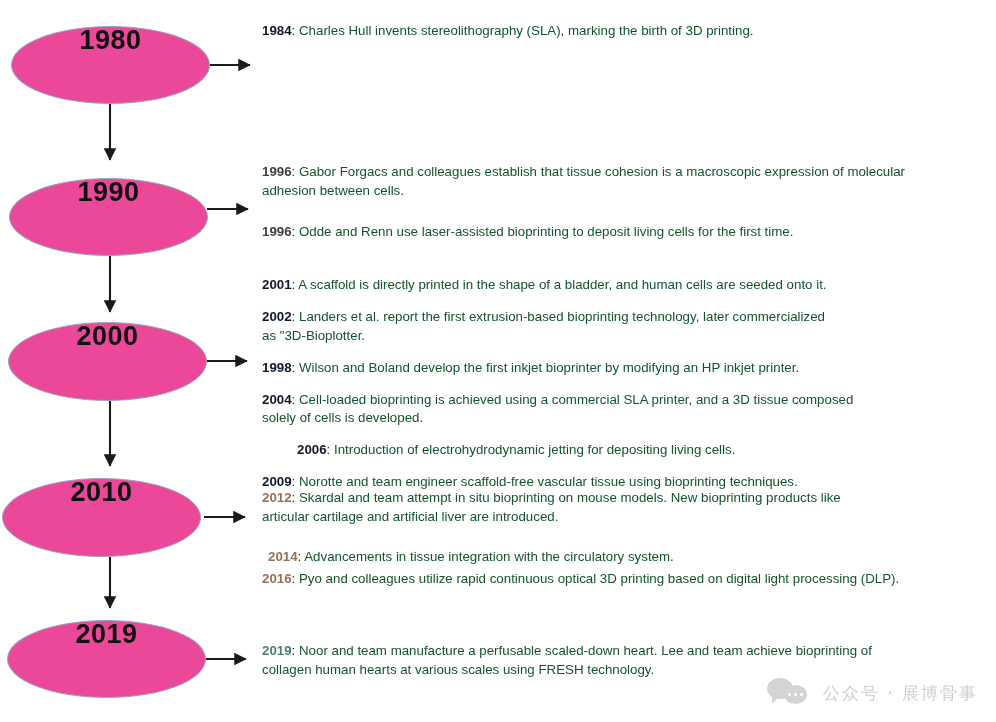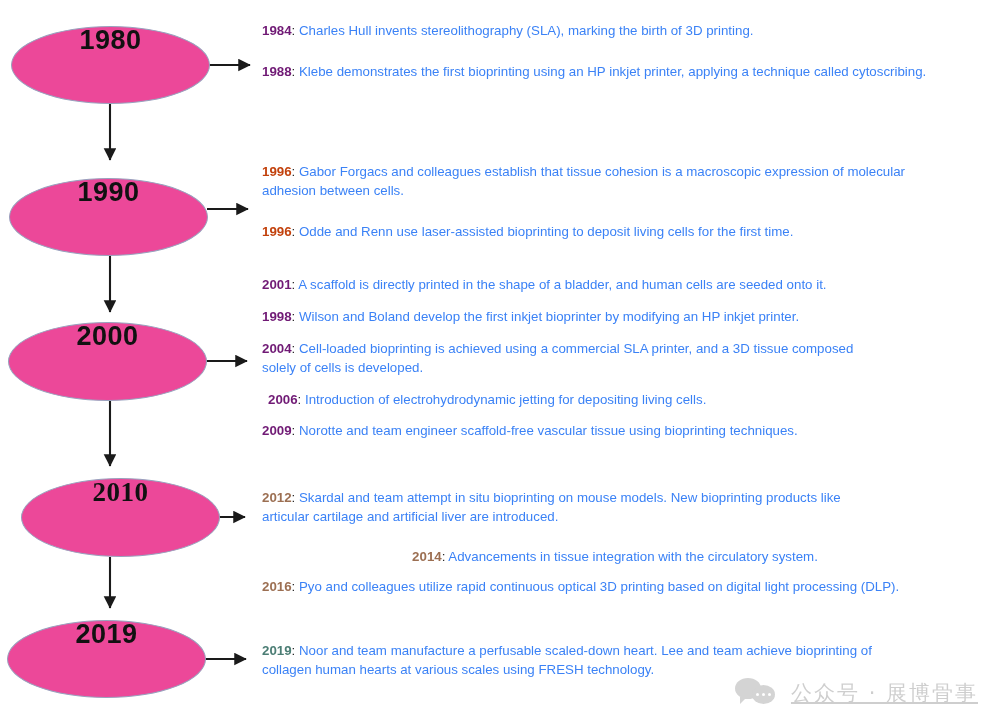--- a/index.html
+++ b/index.html
@@ -76,46 +76,45 @@
   .event-item {
     font-size: 13.3px;
     line-height: 1.42;
     color: #2b2b2b;
     margin-bottom: 13px;
   }
   .event-item:last-child { margin-bottom: 0; }
   .event-year {
     font-weight: bold;
   }
-  .event-text { color: #3b82f6; }
-
-  
-  .yc-green  { color: #701a75; }
-  .yc-purple { color: #c2410c; }
+  .event-text { color: #14532d; }
+
+  
+  .yc-green  { color: #0f172a; }
+  .yc-purple { color: #404040; }
   .yc-brown  { color: #9c6f52; }
   .yc-teal   { color: #4b7d74; }
 
   
   #watermark {
     position: absolute;
     right: 18px;
     bottom: 14px;
     display: flex;
     align-items: center;
     gap: 10px;
     opacity: 0.42;
     pointer-events: none;
   }
   #watermark .wm-text {
-    font-size: 21px;
+    font-size: 17px;
     color: #8d8d8d;
     letter-spacing: 2px;
     font-family: "DejaVu Sans", sans-serif;
     white-space: nowrap;
-    text-decoration: underline;
   }
   .wm-bubbles { position: relative; width: 46px; height: 30px; }
   .wm-bubbles .b1, .wm-bubbles .b2 {
     position: absolute;
     background: #9a9a9a;
     border-radius: 50%;
   }
   .wm-bubbles .b1 { width: 26px; height: 21px; left: 0; top: 0; }
   .wm-bubbles .b2 { width: 23px; height: 19px; left: 17px; top: 7px; }
   .wm-bubbles .b1:after {
@@ -158,73 +157,73 @@
     </div>
 
     <div class="decade-node" style="left:9px; top:178px; width:199px; height:78px;">
       <span class="decade-label">1990</span>
     </div>
 
     <div class="decade-node" style="left:8px; top:322px; width:199px; height:79px;">
       <span class="decade-label">2000</span>
     </div>
 
-    <div class="decade-node" style="left:21px; top:478px; width:199px; height:79px;font-family:Liberation Serif, serif;">
+    <div class="decade-node" style="left:2px; top:478px; width:199px; height:79px;">
       <span class="decade-label">2010</span>
     </div>
 
     <div class="decade-node" style="left:7px; top:620px; width:199px; height:78px;">
       <span class="decade-label">2019</span>
     </div>
 
   </div>
 
   <div id="events-column">
 
     <div class="event-group" style="top:22px;">
       <div class="event-item" style="width:700px; margin-bottom:22px;">
         <span class="event-year yc-green">1984</span><span class="event-year-sep">: </span><span class="event-text">Charles Hull invents stereolithography (SLA), marking the birth of 3D printing.</span>
       </div>
-      <div class="event-item" style="width:700px;">
-        <span class="event-year yc-green">1988</span><span class="event-year-sep">: </span><span class="event-text">Klebe demonstrates the first bioprinting using an HP inkjet printer, applying a technique called cytoscribing.</span>
-      </div>
     </div>
 
     <div class="event-group" style="top:163px;">
       <div class="event-item" style="width:700px; margin-bottom:22px;">
         <span class="event-year yc-purple">1996</span><span class="event-year-sep">: </span><span class="event-text">Gabor Forgacs and colleagues establish that tissue cohesion is a macroscopic expression of molecular adhesion between cells.</span>
       </div>
       <div class="event-item" style="width:700px;">
         <span class="event-year yc-purple">1996</span><span class="event-year-sep">: </span><span class="event-text">Odde and Renn use laser-assisted bioprinting to deposit living cells for the first time.</span>
       </div>
     </div>
 
     <div class="event-group" style="top:276px;">
       <div class="event-item" style="width:700px;">
         <span class="event-year yc-green">2001</span><span class="event-year-sep">: </span><span class="event-text">A scaffold is directly printed in the shape of a bladder, and human cells are seeded onto it.</span>
       </div>
+      <div class="event-item" style="width:580px;">
+        <span class="event-year yc-green">2002</span><span class="event-year-sep">: </span><span class="event-text">Landers et al. report the first extrusion-based bioprinting technology, later commercialized as "3D-Bioplotter.</span>
+      </div>
       <div class="event-item" style="width:700px;">
         <span class="event-year yc-green">1998</span><span class="event-year-sep">: </span><span class="event-text">Wilson and Boland develop the first inkjet bioprinter by modifying an HP inkjet printer.</span>
       </div>
       <div class="event-item" style="width:620px;">
         <span class="event-year yc-green">2004</span><span class="event-year-sep">: </span><span class="event-text">Cell-loaded bioprinting is achieved using a commercial SLA printer, and a 3D tissue composed solely of cells is developed.</span>
       </div>
-      <div class="event-item" style="width:700px; padding-left:6px;">
+      <div class="event-item" style="width:700px; padding-left:6px;margin-left:29px;">
         <span class="event-year yc-green">2006</span><span class="event-year-sep">: </span><span class="event-text">Introduction of electrohydrodynamic jetting for depositing living cells.</span>
       </div>
       <div class="event-item" style="width:700px;">
         <span class="event-year yc-green">2009</span><span class="event-year-sep">: </span><span class="event-text">Norotte and team engineer scaffold-free vascular tissue using bioprinting techniques.</span>
       </div>
     </div>
 
     <div class="event-group" style="top:489px;">
       <div class="event-item" style="width:600px; margin-bottom:21px;">
         <span class="event-year yc-brown">2012</span><span class="event-year-sep">: </span><span class="event-text">Skardal and team attempt in situ bioprinting on mouse models. New bioprinting products like articular cartilage and artificial liver are introduced.</span>
       </div>
-      <div class="event-item" style="width:700px; padding-left:6px; margin-bottom:11px;text-align:center;">
+      <div class="event-item" style="width:700px; padding-left:6px; margin-bottom:3px;">
         <span class="event-year yc-brown">2014</span><span class="event-year-sep">: </span><span class="event-text">Advancements in tissue integration with the circulatory system.</span>
       </div>
       <div class="event-item" style="width:640px;">
         <span class="event-year yc-brown">2016</span><span class="event-year-sep">: </span><span class="event-text">Pyo and colleagues utilize rapid continuous optical 3D printing based on digital light processing (DLP).</span>
       </div>
     </div>
 
     <div class="event-group" style="top:642px;">
       <div class="event-item" style="width:650px;">
         <span class="event-year yc-teal">2019</span><span class="event-year-sep">: </span><span class="event-text">Noor and team manufacture a perfusable scaled-down heart. Lee and team achieve bioprinting of collagen human hearts at various scales using FRESH technology.</span>

